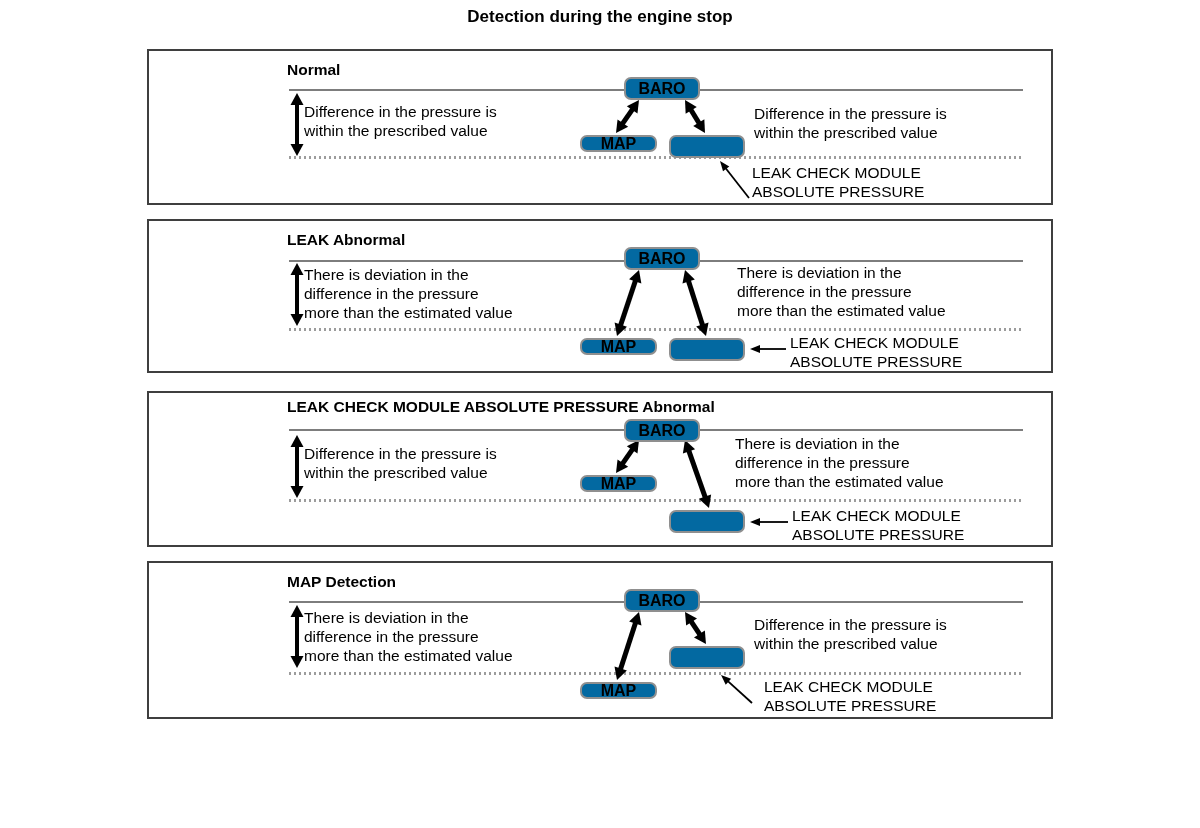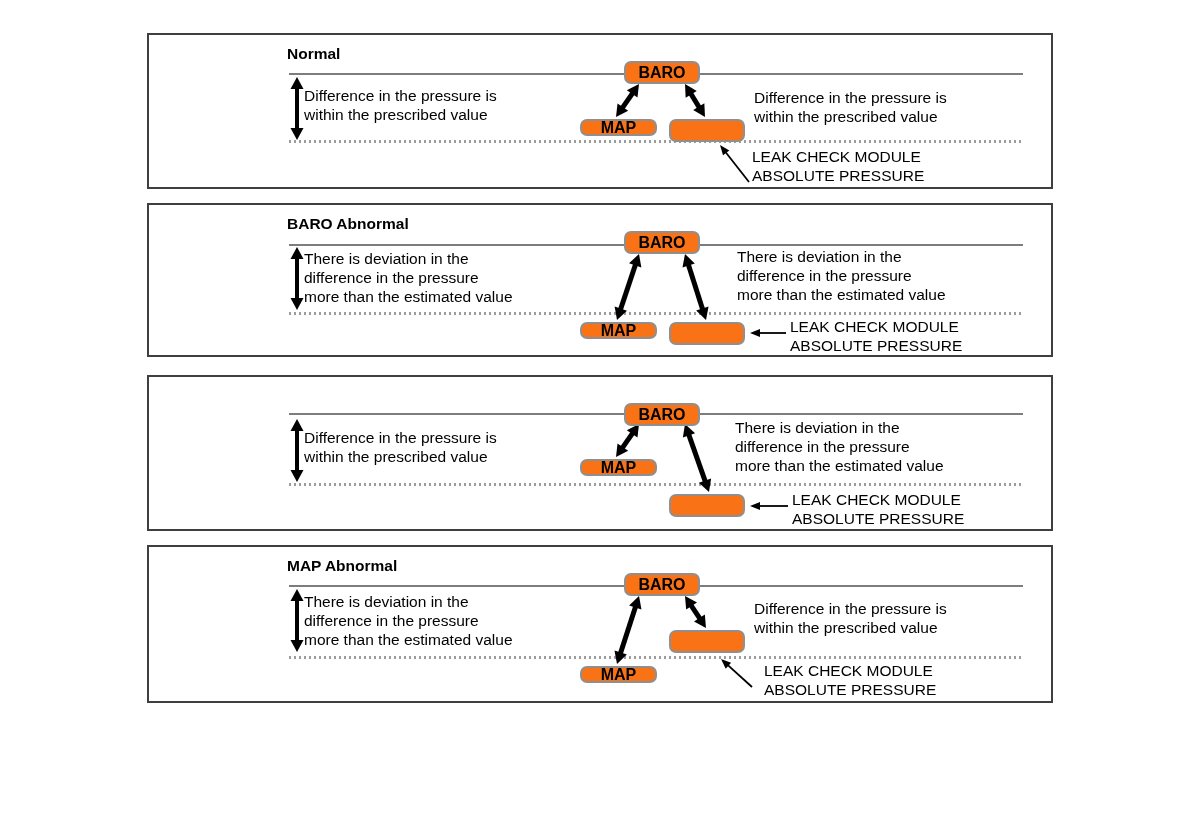--- a/index.html
+++ b/index.html
@@ -10,21 +10,21 @@
     font-family:"Liberation Sans","DejaVu Sans",sans-serif;
     color:#000;
     overflow:hidden;
   }
   .main-title{
     position:absolute;left:0;top:7px;width:1200px;
     text-align:center;font-weight:bold;font-size:17px;
   }
   .panel{
     position:absolute;left:147px;width:906px;
-    border:2px solid #3f3f3f;background:#fff;box-sizing:border-box;
+    border:2px solid #3f3f3f;background:#fff;box-sizing:border-box;margin-top:16px;
   }
   .p0{top:33px;height:156px;}
   .p1{top:203px;height:154px;}
   .p2{top:375px;height:156px;}
   .p3{top:545px;height:158px;}
   .panel-title{
     position:absolute;left:138px;top:10px;
     font-weight:bold;font-size:15.5px;white-space:nowrap;z-index:4;
   }
   .p2 .panel-title{top:5px;}
@@ -39,21 +39,21 @@
   .dotted-line{
     position:absolute;left:140px;width:734px;height:3px;
     background:repeating-linear-gradient(90deg,#9c9c9c 0 2px,transparent 2px 5px);
     z-index:1;
   }
   .p0 .dotted-line{top:105px;}
   .p1 .dotted-line{top:107px;}
   .p2 .dotted-line{top:106px;}
   .p3 .dotted-line{top:109px;}
   .node{
-    position:absolute;background:#f97316;border:2px solid #8f8f8f;border-radius:7px;
+    position:absolute;background:#0369a1;border:2px solid #8f8f8f;border-radius:7px;
     box-sizing:border-box;display:flex;align-items:center;justify-content:center;
     font-weight:bold;font-size:16px;z-index:3;
   }
   .baro{left:475px;top:26px;width:76px;height:23px;}
   .map{left:431px;width:77px;height:17px;}
   .lcm{left:520px;width:76px;height:23px;}
   .p0 .map{top:84px;}  .p0 .lcm{top:84px;}
   .p1 .map{top:117px;} .p1 .lcm{top:117px;}
   .p2 .map{top:82px;}  .p2 .lcm{top:117px;}
   .p3 .map{top:119px;} .p3 .lcm{top:83px;}
@@ -76,20 +76,21 @@
   .p3 .leak-label{left:615px;top:114px;}
   .arrows{
     position:absolute;left:0;top:0;width:906px;height:158px;z-index:2;
     pointer-events:none;
   }
 </style>
 </head>
 <body>
 
 <div class="canvas">
+  <div class="main-title">Detection during the engine stop</div>
 
   <section class="panel p0">
     <div class="panel-title">Normal</div>
     <div class="solid-line"></div>
     <div class="dotted-line"></div>
     <div class="node baro">
         <span>BARO</span>
       </div>
     <div class="node map">
         <span>MAP</span>
@@ -116,21 +117,21 @@
         <polygon points="490,49 488.4710761437468,62.56143030221296 477.805899975737,55.128125700266715" fill="#000"></polygon>
         <line x1="540.3537344151841" y1="56.18366178505375" x2="551.6462655848159" y2="74.81633821494626" stroke="#000" stroke-width="5"></line>
         <polygon points="556,82 544.2215935017788,75.10658717595852 555.339165311981,68.36866486674505" fill="#000"></polygon>
         <polygon points="536,49 547.7784064982212,55.89341282404148 536.660834688019,62.63133513325495" fill="#000"></polygon>
         <line x1="600" y1="147" x2="575.3181716425869" y2="115.50939140605915" stroke="#000" stroke-width="1.8"></line>
         <polygon points="571,110 580.3170402928722,115.40303249860627 574.0205929716617,120.33808580441986" fill="#000"></polygon>
       </svg>
   </section>
 
   <section class="panel p1">
-    <div class="panel-title">BARO Abnormal</div>
+    <div class="panel-title">LEAK Abnormal</div>
     <div class="solid-line"></div>
     <div class="dotted-line"></div>
     <div class="node baro">
         <span>BARO</span>
       </div>
     <div class="node map">
         <span>MAP</span>
       </div>
     <div class="node lcm"></div>
     <div class="tblock left-text">
@@ -156,20 +157,21 @@
         <polygon points="490,49 492.3717082451263,62.43968005571561 480.0388253704696,58.328719097496716" fill="#000"></polygon>
         <line x1="538.5469107211263" y1="57.0045765521114" x2="554.4530892788737" y2="106.9954234478886" stroke="#000" stroke-width="5"></line>
         <polygon points="557,115 547.1675385425905,105.535714412141 559.5555736827629,101.5940668675407" fill="#000"></polygon>
         <polygon points="536,49 545.8324614574095,58.46428558785899 533.4444263172371,62.4059331324593" fill="#000"></polygon>
         <line x1="637" y1="128" x2="608" y2="128" stroke="#000" stroke-width="1.8"></line>
         <polygon points="601,128 611,124 611,132" fill="#000"></polygon>
       </svg>
   </section>
 
   <section class="panel p2">
+    <div class="panel-title">LEAK CHECK MODULE ABSOLUTE PRESSURE Abnormal</div>
     <div class="solid-line"></div>
     <div class="dotted-line"></div>
     <div class="node baro">
         <span>BARO</span>
       </div>
     <div class="node map">
         <span>MAP</span>
       </div>
     <div class="node lcm"></div>
     <div class="tblock left-text">
@@ -194,21 +196,21 @@
         <polygon points="490,47 488.4710761437468,60.56143030221296 477.805899975737,53.128125700266715" fill="#000"></polygon>
         <line x1="538.7956889889751" y1="54.92111880209627" x2="557.2043110110249" y2="107.07888119790373" stroke="#000" stroke-width="5"></line>
         <polygon points="560,115 549.8767214188896,105.84744676228372 562.1355957554671,101.52078523172695" fill="#000"></polygon>
         <polygon points="536,47 546.1232785811104,56.152553237716276 533.8644042445329,60.47921476827307" fill="#000"></polygon>
         <line x1="639" y1="129" x2="608" y2="129" stroke="#000" stroke-width="1.8"></line>
         <polygon points="601,129 611,125 611,133" fill="#000"></polygon>
       </svg>
   </section>
 
   <section class="panel p3">
-    <div class="panel-title">MAP Abnormal</div>
+    <div class="panel-title">MAP Detection</div>
     <div class="solid-line"></div>
     <div class="dotted-line"></div>
     <div class="node baro">
         <span>BARO</span>
       </div>
     <div class="node map">
         <span>MAP</span>
       </div>
     <div class="node lcm"></div>
     <div class="tblock left-text">

